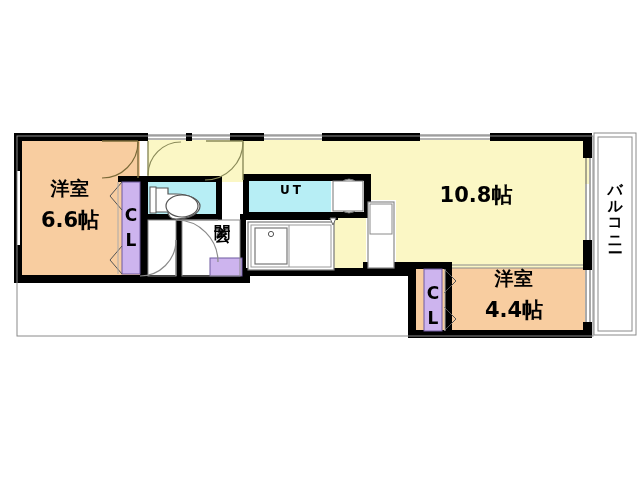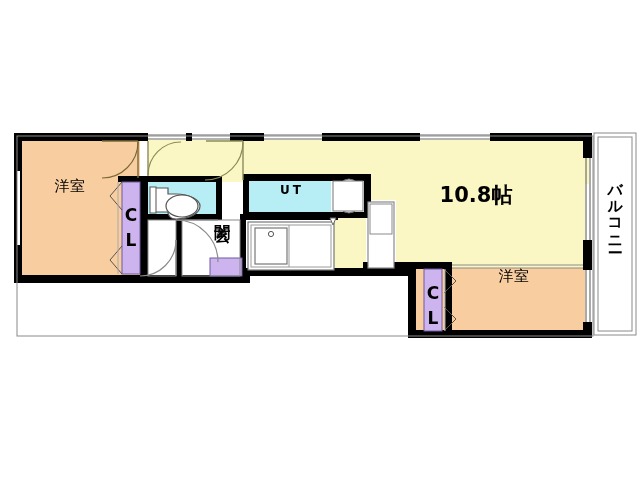--- a/index.html
+++ b/index.html
@@ -4,21 +4,21 @@
 <style>
   html,body{margin:0;padding:0;background:#ffffff;}
   body{width:640px;height:480px;overflow:hidden;
        font-family:"DejaVu Sans","Liberation Sans",sans-serif;}
   #stage{position:relative;width:640px;height:480px;background:#ffffff;}
   .lay{position:absolute;}
   svg{display:block;}
   .lbl{position:absolute;text-align:center;color:#000;
        font-family:"DejaVu Sans","Liberation Sans",sans-serif;
        line-height:1.08;white-space:pre;pointer-events:none;}
-  .lbl-room{font-size:15px;font-weight:400;letter-spacing:0.5px;}
+  .lbl-room{font-size:19px;font-weight:700;letter-spacing:0.5px;}
   .lbl-area{font-size:21px;font-weight:600;letter-spacing:0px;}
   .lbl-cl{font-size:17px;font-weight:600;letter-spacing:0px;}
   .lbl-ut{font-size:12px;font-weight:700;letter-spacing:3px;}
   .lbl-vert{writing-mode:vertical-rl;text-orientation:upright;
             font-size:15px;font-weight:600;letter-spacing:1px;}
   .lbl-vert2{writing-mode:vertical-rl;text-orientation:upright;
             font-size:16px;font-weight:600;letter-spacing:0px;}
   .wm{position:absolute;color:rgba(222,200,120,.45);font-size:34px;
       font-weight:700;letter-spacing:12px;pointer-events:none;
       font-family:"DejaVu Sans","Liberation Sans",sans-serif;}
@@ -209,24 +209,26 @@
 
     <g stroke="#8a8a8a" stroke-width="1" fill="none">
       <line x1="452" y1="265" x2="583" y2="265"></line>
       <line x1="452" y1="268" x2="583" y2="268"></line>
     </g>
 
   </svg>
   </div>
 
   <div class="lbl lbl-room" style="left:24px;top:178px;width:92px;">洋室</div>
+  <div class="lbl lbl-area" style="left:20px;top:209px;width:100px;">6.6帖</div>
 
   <div class="lbl lbl-area" style="left:406px;top:184px;width:140px;">10.8帖</div>
 
   <div class="lbl lbl-room" style="left:468px;top:268px;width:92px;">洋室</div>
+  <div class="lbl lbl-area" style="left:462px;top:299px;width:104px;">4.4帖</div>
 
   <div class="lbl lbl-vert" style="left:607px;top:172px;">バルコニー</div>
 
   <div class="lbl lbl-vert2" style="left:214px;top:212px;">玄関</div>
 
   <div class="lbl lbl-ut" style="left:262px;top:184px;width:60px;">UT</div>
 
   <div class="lbl lbl-cl" style="left:124px;top:203px;width:14px;line-height:1.45;">C
 L</div>
 

